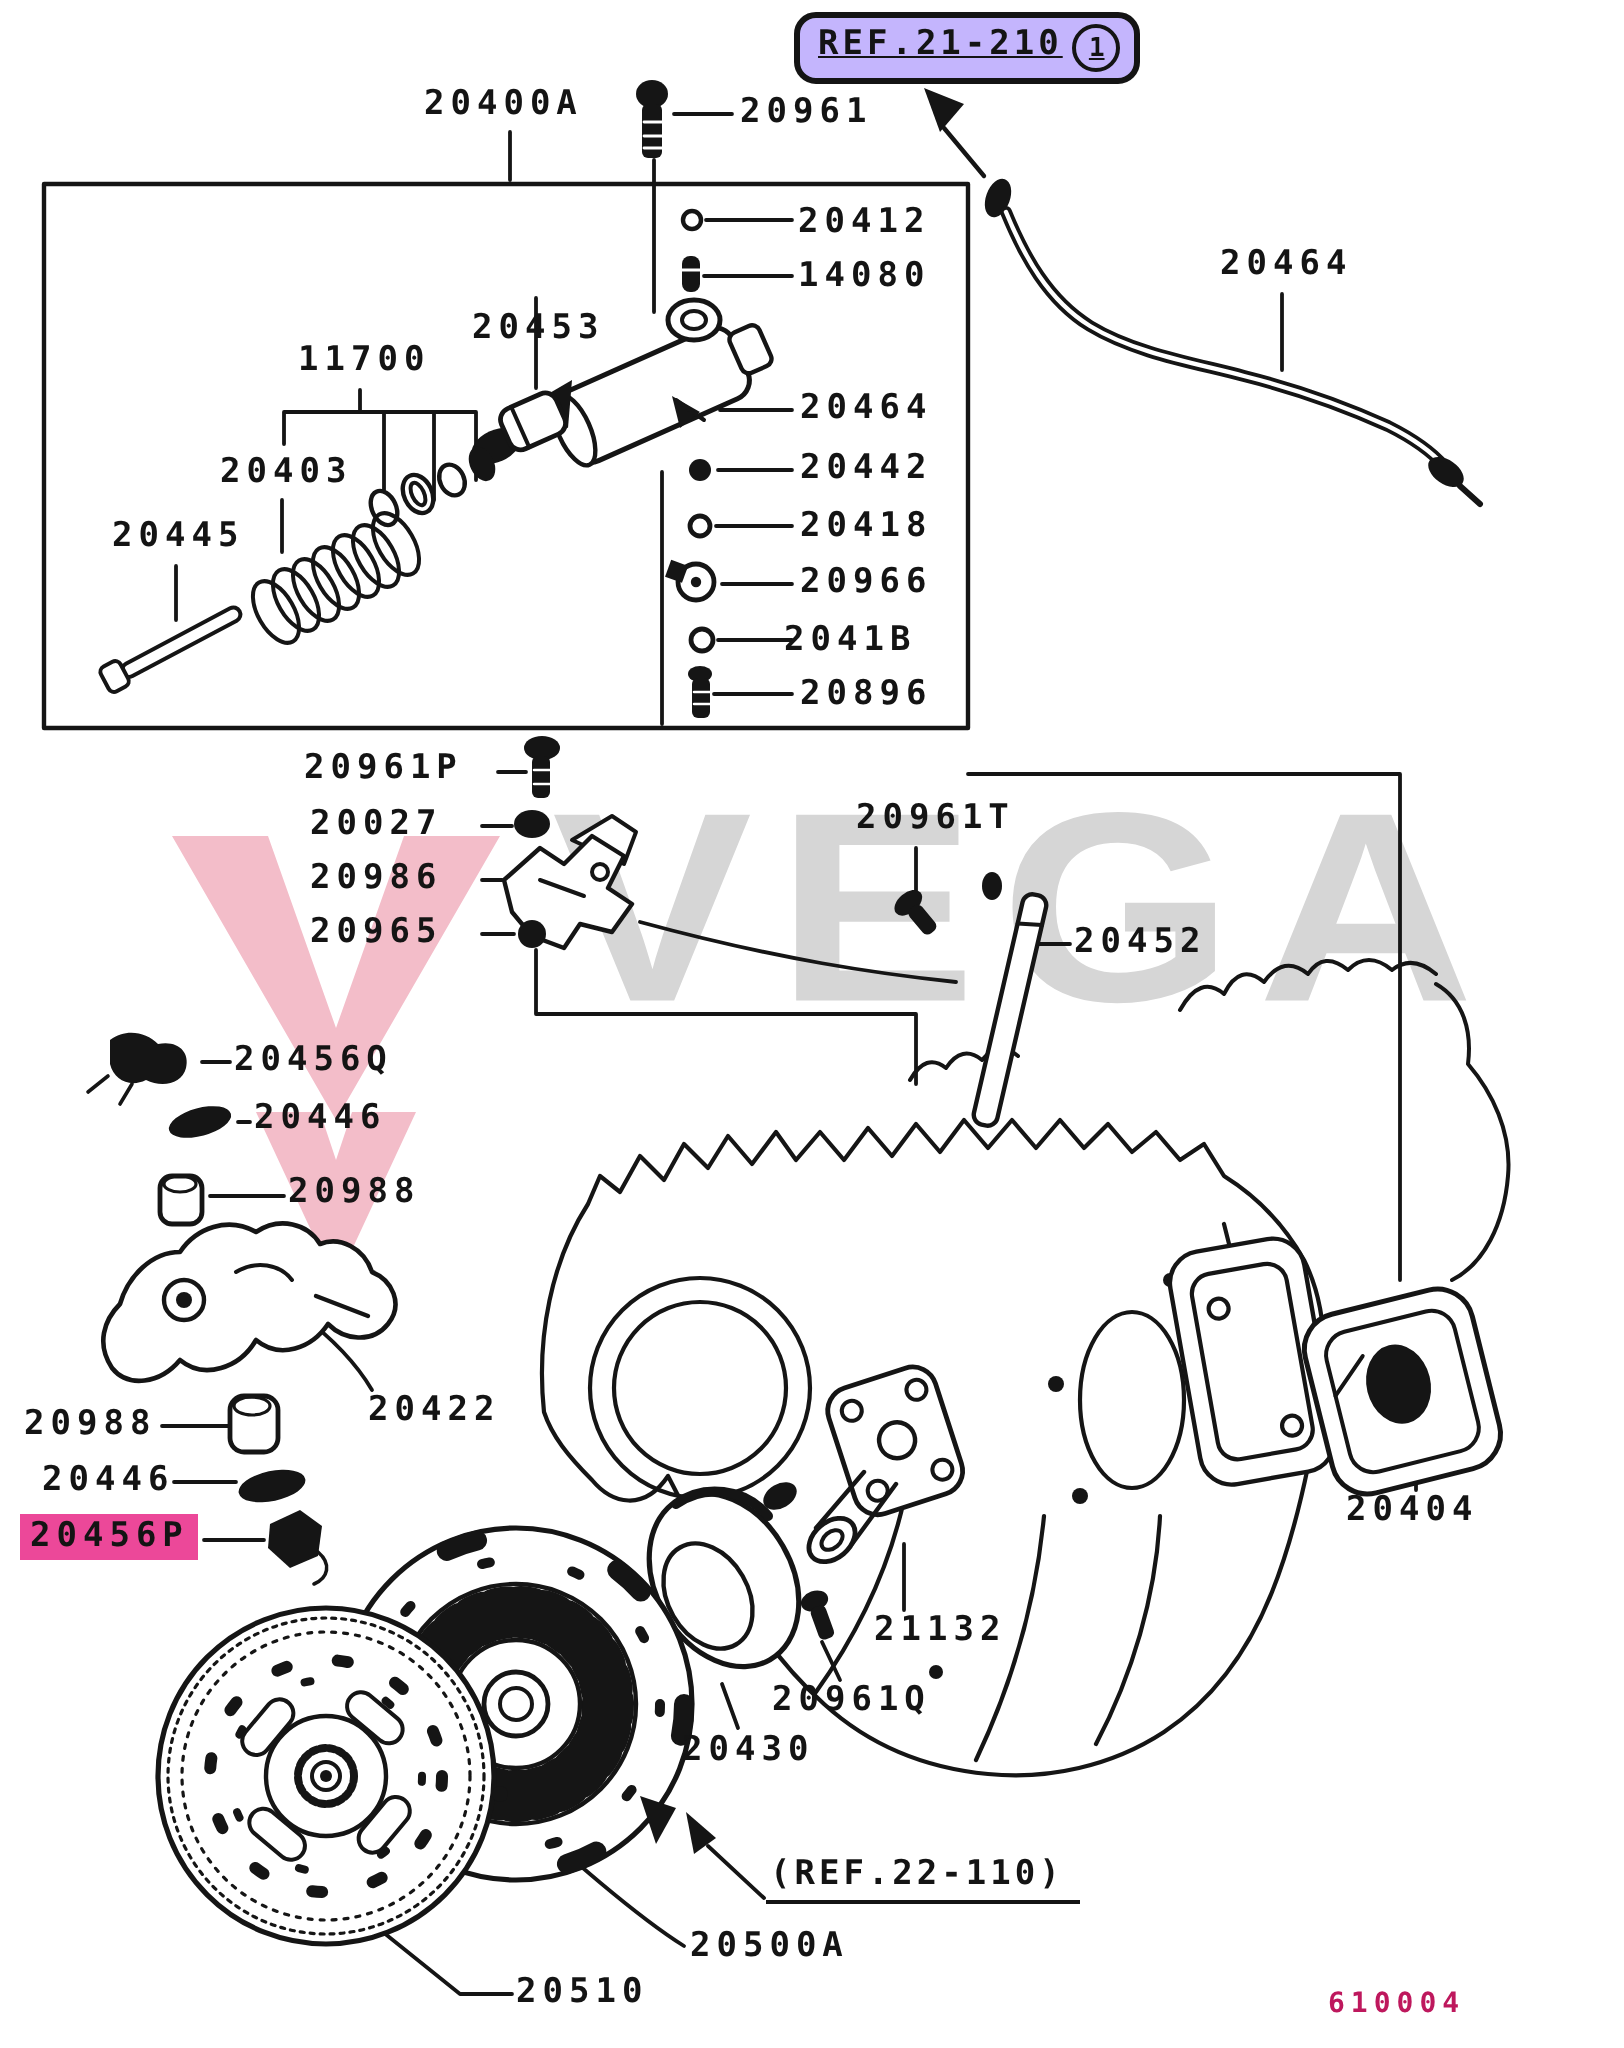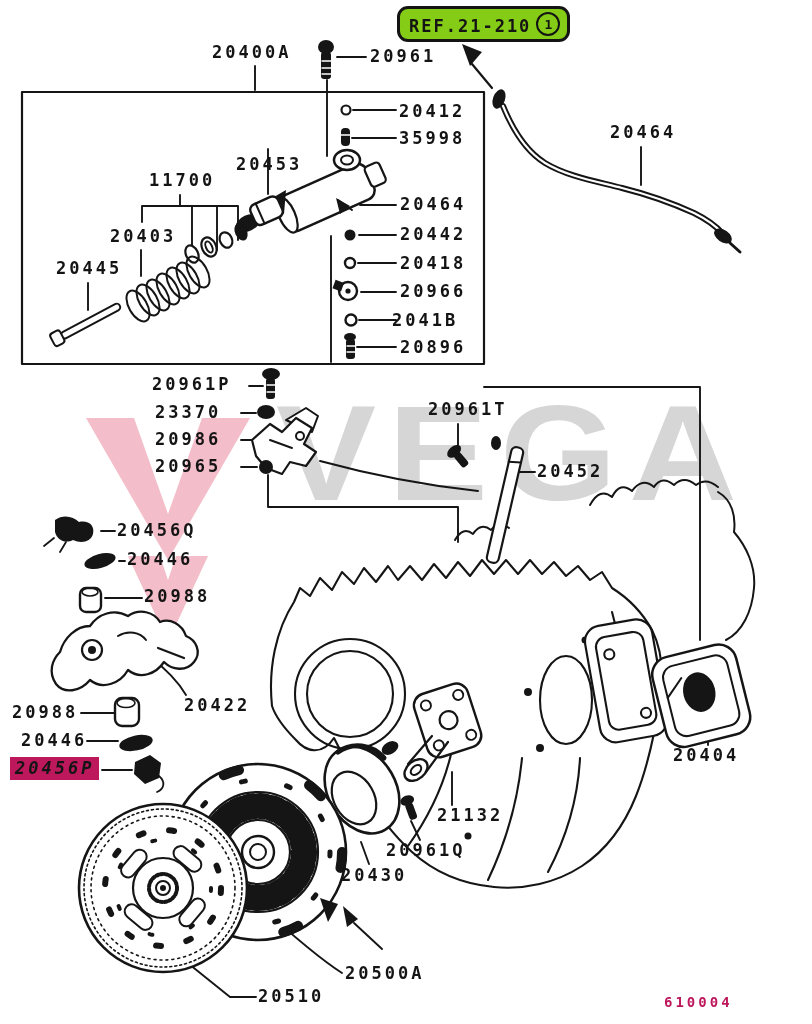--- a/index.html
+++ b/index.html
@@ -5,23 +5,23 @@
   html,body{margin:0;padding:0;background:#888;}
   .canvas{position:relative;width:812px;height:1024px;background:#ffffff;overflow:hidden;
           font-family:"DejaVu Sans Mono",monospace;}
   .layer{position:absolute;left:0;top:0;width:812px;height:1024px;}
   .wm{z-index:0;}
   .art{z-index:1;}
   .txt{z-index:2;}
   .part-label{position:absolute;font:bold 17px "DejaVu Sans Mono",monospace;
               letter-spacing:3px;color:#141414;white-space:nowrap;line-height:1;}
   .part-label.hl{padding:3px 5px;transform:translate(-5px,-3px);}
-  .ref-box{position:absolute;left:397px;top:6px;display:flex;align-items:flex-end;gap:5px;
+  .ref-box{position:absolute;left:397px;top:6px;display:flex;align-items:flex-start;gap:5px;
            border:3px solid #141414;border-radius:11px;padding:3px 7px 3px 9px;
-           font:bold 17px "DejaVu Sans Mono",monospace;letter-spacing:2px;color:#141414;background:#84cc16;}
+           font:bold 17px "DejaVu Sans Mono",monospace;letter-spacing:2px;color:#141414;background:#c4b5fd;text-decoration:underline;}
   .ref-circle{width:20px;height:20px;border:2.5px solid #141414;border-radius:50%;
               display:flex;align-items:center;justify-content:center;
               font:bold 13px "DejaVu Sans Mono",monospace;letter-spacing:0;}
   .ref-bottom{position:absolute;left:383px;top:927px;font:bold 17px "DejaVu Sans Mono",monospace;
               letter-spacing:2px;color:#141414;border-bottom:2.5px solid #141414;padding:0 8px 3px 2px;}
   .drawing-number{position:absolute;left:664px;top:994px;font:bold 14px "DejaVu Sans Mono",monospace;
                   letter-spacing:3px;color:#be185d;}
   .wm-brand{position:absolute;left:276px;top:386px;font:bold 150px "Liberation Sans",sans-serif;
             color:#d6d6d6;letter-spacing:12px;line-height:1;transform:scaleY(.9);transform-origin:top left;}
   .wm-sub{position:absolute;left:222px;top:536px;font:bold 60px "Liberation Sans",sans-serif;
@@ -316,49 +316,50 @@
       </g>
       <circle cx="250" cy="897" r="4" fill="#151515" stroke="none"></circle>
     </g>
   </svg>
 
   <div class="layer txt">
     <div class="ref-box">
       <span>REF.21-210</span>
       <span class="ref-circle">1</span>
     </div>
+    <div class="ref-bottom">(REF.22-110)</div>
     <div class="drawing-number">610004</div>
     <div>
         <div class="part-label" style="left: 212px; top: 44px;">20400A</div>
         <div class="part-label" style="left: 370px; top: 48px;">20961</div>
         <div class="part-label" style="left: 399px; top: 103px;">20412</div>
-        <div class="part-label" style="left: 399px; top: 130px;">35998</div>
+        <div class="part-label" style="left: 399px; top: 130px;">14080</div>
         <div class="part-label" style="left: 236px; top: 127px; margin-top: 29px;">20453</div>
         <div class="part-label" style="left: 149px; top: 172px;">11700</div>
         <div class="part-label" style="left: 400px; top: 196px;">20464</div>
         <div class="part-label" style="left: 110px; top: 228px;">20403</div>
         <div class="part-label" style="left: 400px; top: 226px;">20442</div>
         <div class="part-label" style="left: 56px; top: 260px;">20445</div>
         <div class="part-label" style="left: 400px; top: 255px;">20418</div>
         <div class="part-label" style="left: 400px; top: 283px;">20966</div>
         <div class="part-label" style="left: 392px; top: 312px;">2041B</div>
         <div class="part-label" style="left: 400px; top: 339px;">20896</div>
         <div class="part-label" style="left: 610px; top: 124px;">20464</div>
         <div class="part-label" style="left: 152px; top: 376px;">20961P</div>
-        <div class="part-label" style="left: 155px; top: 404px;">23370</div>
+        <div class="part-label" style="left: 155px; top: 404px;">20027</div>
         <div class="part-label" style="left: 155px; top: 431px;">20986</div>
         <div class="part-label" style="left: 155px; top: 458px;">20965</div>
         <div class="part-label" style="left: 428px; top: 401px;">20961T</div>
         <div class="part-label" style="left: 537px; top: 463px;">20452</div>
         <div class="part-label" style="left: 117px; top: 522px;">20456Q</div>
         <div class="part-label" style="left: 127px; top: 551px;">20446</div>
         <div class="part-label" style="left: 144px; top: 588px;">20988</div>
         <div class="part-label" style="left: 12px; top: 704px;">20988</div>
         <div class="part-label" style="left: 21px; top: 732px;">20446</div>
-        <div class="part-label hl" style="left: 15px; top: 760px; background: #be185d; font-style: italic;">20456P</div>
+        <div class="part-label hl" style="left: 15px; top: 760px; background: #ec4899;">20456P</div>
         <div class="part-label" style="left: 184px; top: 697px;">20422</div>
         <div class="part-label" style="left: 437px; top: 807px;">21132</div>
         <div class="part-label" style="left: 386px; top: 842px;">20961Q</div>
         <div class="part-label" style="left: 341px; top: 867px;">20430</div>
         <div class="part-label" style="left: 345px; top: 965px;">20500A</div>
         <div class="part-label" style="left: 258px; top: 988px;">20510</div>
         <div class="part-label" style="left: 673px; top: 747px;">20404</div>
       </div>
   </div>
 

